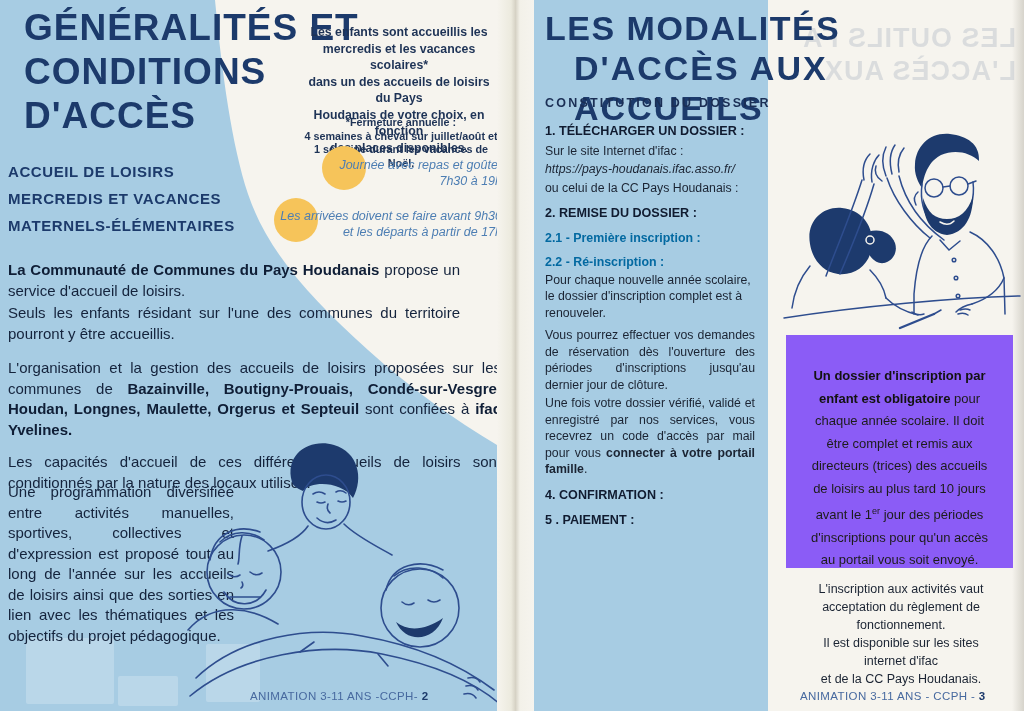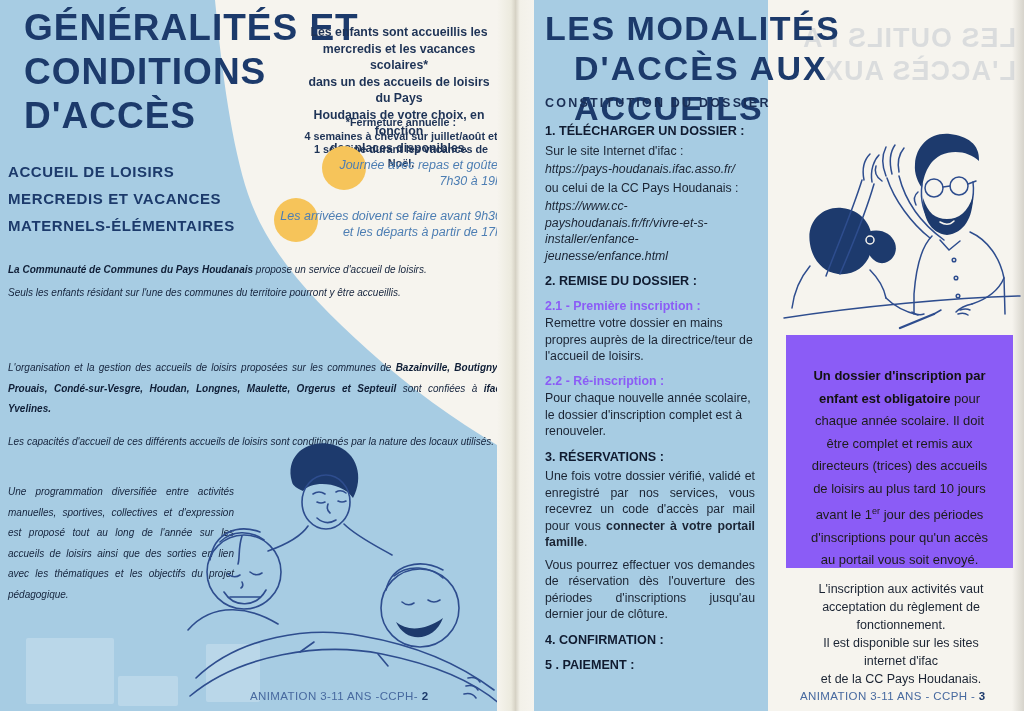--- a/index.html
+++ b/index.html
@@ -31,21 +31,21 @@
   .footnote{
     left:300px;top:116px;width:202px;text-align:center;
     font-size:10.8px;line-height:13.5px;font-weight:700;color:#1e3356;
     white-space:pre-line;
   }
   .badge-circle{width:44px;height:44px;border-radius:50%;background:#f6c45a;}
   .badge-caption{
     font-size:12.5px;line-height:16px;font-style:italic;color:#4d7eb3;
     text-align:right;white-space:pre-line;font-weight:500;
   }
-  .body-copy{font-size:10px;line-height:20.5px;color:#14233c;font-style:italic;}
+  .body-copy{font-size:15px;line-height:20.5px;color:#14233c;}
   .body-copy p{margin:0 0 12px 0;text-align:justify;}
   .body-copy b{font-weight:700;color:#0f1e36;}
   .footer{
     font-size:11.5px;color:#47699f;letter-spacing:.4px;
   }
   .footer b{color:#1c3a6b;font-weight:900;}
   .ghost-block{background:rgba(255,255,255,.22);border-radius:2px;}
   
   .gutter{left:497px;top:0;width:37px;height:711px;
     background:linear-gradient(90deg,#f6f4ee 0%,#eceade 38%,#d6d2c5 50%,#f3f1e9 62%,#f6f4ee 100%);}
@@ -54,21 +54,21 @@
   
   .bluecol{left:534px;top:0;width:234px;height:711px;background:#a7cce3;}
   .title-right-1{left:545px;top:8px;font-size:34px;line-height:40px;font-weight:900;
     letter-spacing:1.5px;color:#1c3a6b;}
   .title-right-2{left:574px;top:48px;font-size:34px;line-height:40px;font-weight:900;
     letter-spacing:2px;color:#1c3a6b;}
   .constitution{left:545px;top:96px;font-size:12.5px;font-weight:900;
     letter-spacing:2.2px;color:#1b2f55;}
   .sections{left:545px;top:114px;width:221px;font-size:12.3px;line-height:16.5px;color:#1b2433;}
   .sections h4{margin:9px 0 3px 0;font-size:12.6px;color:#101b30;}
-  .sections h5{margin:8px 0 1px 0;font-size:12.4px;color:#8b5cf6;}
+  .sections h5{margin:8px 0 1px 0;font-size:12.4px;color:#0369a1;}
   .sections p{margin:0 11px 2px 0;}
   .sections p.just{text-align:justify;}
   .sections .url{font-style:italic;}
   .sections .action{font-weight:800;}
   .ghost-title{
     left:788px;top:22px;width:228px;opacity:.12;color:#1c3a6b;
     font-size:27px;line-height:33px;font-weight:900;letter-spacing:1px;
     transform:scaleX(-1);text-align:left;white-space:pre-line;overflow:hidden;height:70px;
   }
   .yellow-box{
@@ -193,31 +193,28 @@
 
 <div class="abs title-right-1">LES MODALITÉS</div>
 <div class="abs title-right-2">D'ACCÈS AUX ACCUEILS</div>
 <div class="abs constitution">CONSTITUTION DU DOSSIER</div>
 
 <div class="abs sections">
   <h4>1. TÉLÉCHARGER UN DOSSIER :</h4>
   <p>Sur le site Internet d'ifac :</p>
   <p class="url">https://pays-houdanais.ifac.asso.fr/</p>
   <p>ou celui de la CC Pays Houdanais :</p>
-  <p class="url">https://www.cc-payshoudanais.fr/fr/vivre-et-s-installer/enfance-jeunesse/enfance.html</p>
   <h4>2. REMISE DU DOSSIER :</h4>
   <h5>2.1 - Première inscription :</h5>
-  <p>Remettre votre dossier en mains propres auprès de la directrice/teur de l'accueil de loisirs.</p>
   <h5>2.2 - Ré-inscription :</h5>
   <p>Pour chaque nouvelle année scolaire, le dossier d'inscription complet est à renouveler.</p>
-  <h4>3. RÉSERVATIONS :</h4>
+  <p class="just" style="margin-top:6px;">Vous pourrez effectuer vos demandes de réservation dès l'ouverture des périodes d'inscriptions jusqu'au dernier jour de clôture.</p>
   <p class="just">
     <span>Une fois votre dossier vérifié, validé et enregistré par nos services, vous recevrez un code d'accès par mail pour vous </span><b>connecter à votre portail famille</b><span>.</span>
   </p>
-  <p class="just" style="margin-top:6px;">Vous pourrez effectuer vos demandes de réservation dès l'ouverture des périodes d'inscriptions jusqu'au dernier jour de clôture.</p>
   <h4>4. CONFIRMATION :</h4>
   <h4>5 .  PAIEMENT :</h4>
 
 </div>
 
 <svg class="abs lineart" style="left:782px;top:126px;" width="240" height="208" viewBox="0 0 240 208" fill="none" stroke="#2e4d8e" stroke-width="1.5" stroke-linecap="round">
 
   <path d="M2,192 C80,180 170,172 238,170"></path>
 
   <path d="M168,8 C148,6 134,20 133,38 C132,48 136,56 140,62 C143,42 150,34 159,29 C172,23 188,26 197,35 C198,18 185,10 168,8 Z" fill="#1d3a6d" stroke="none"></path>

